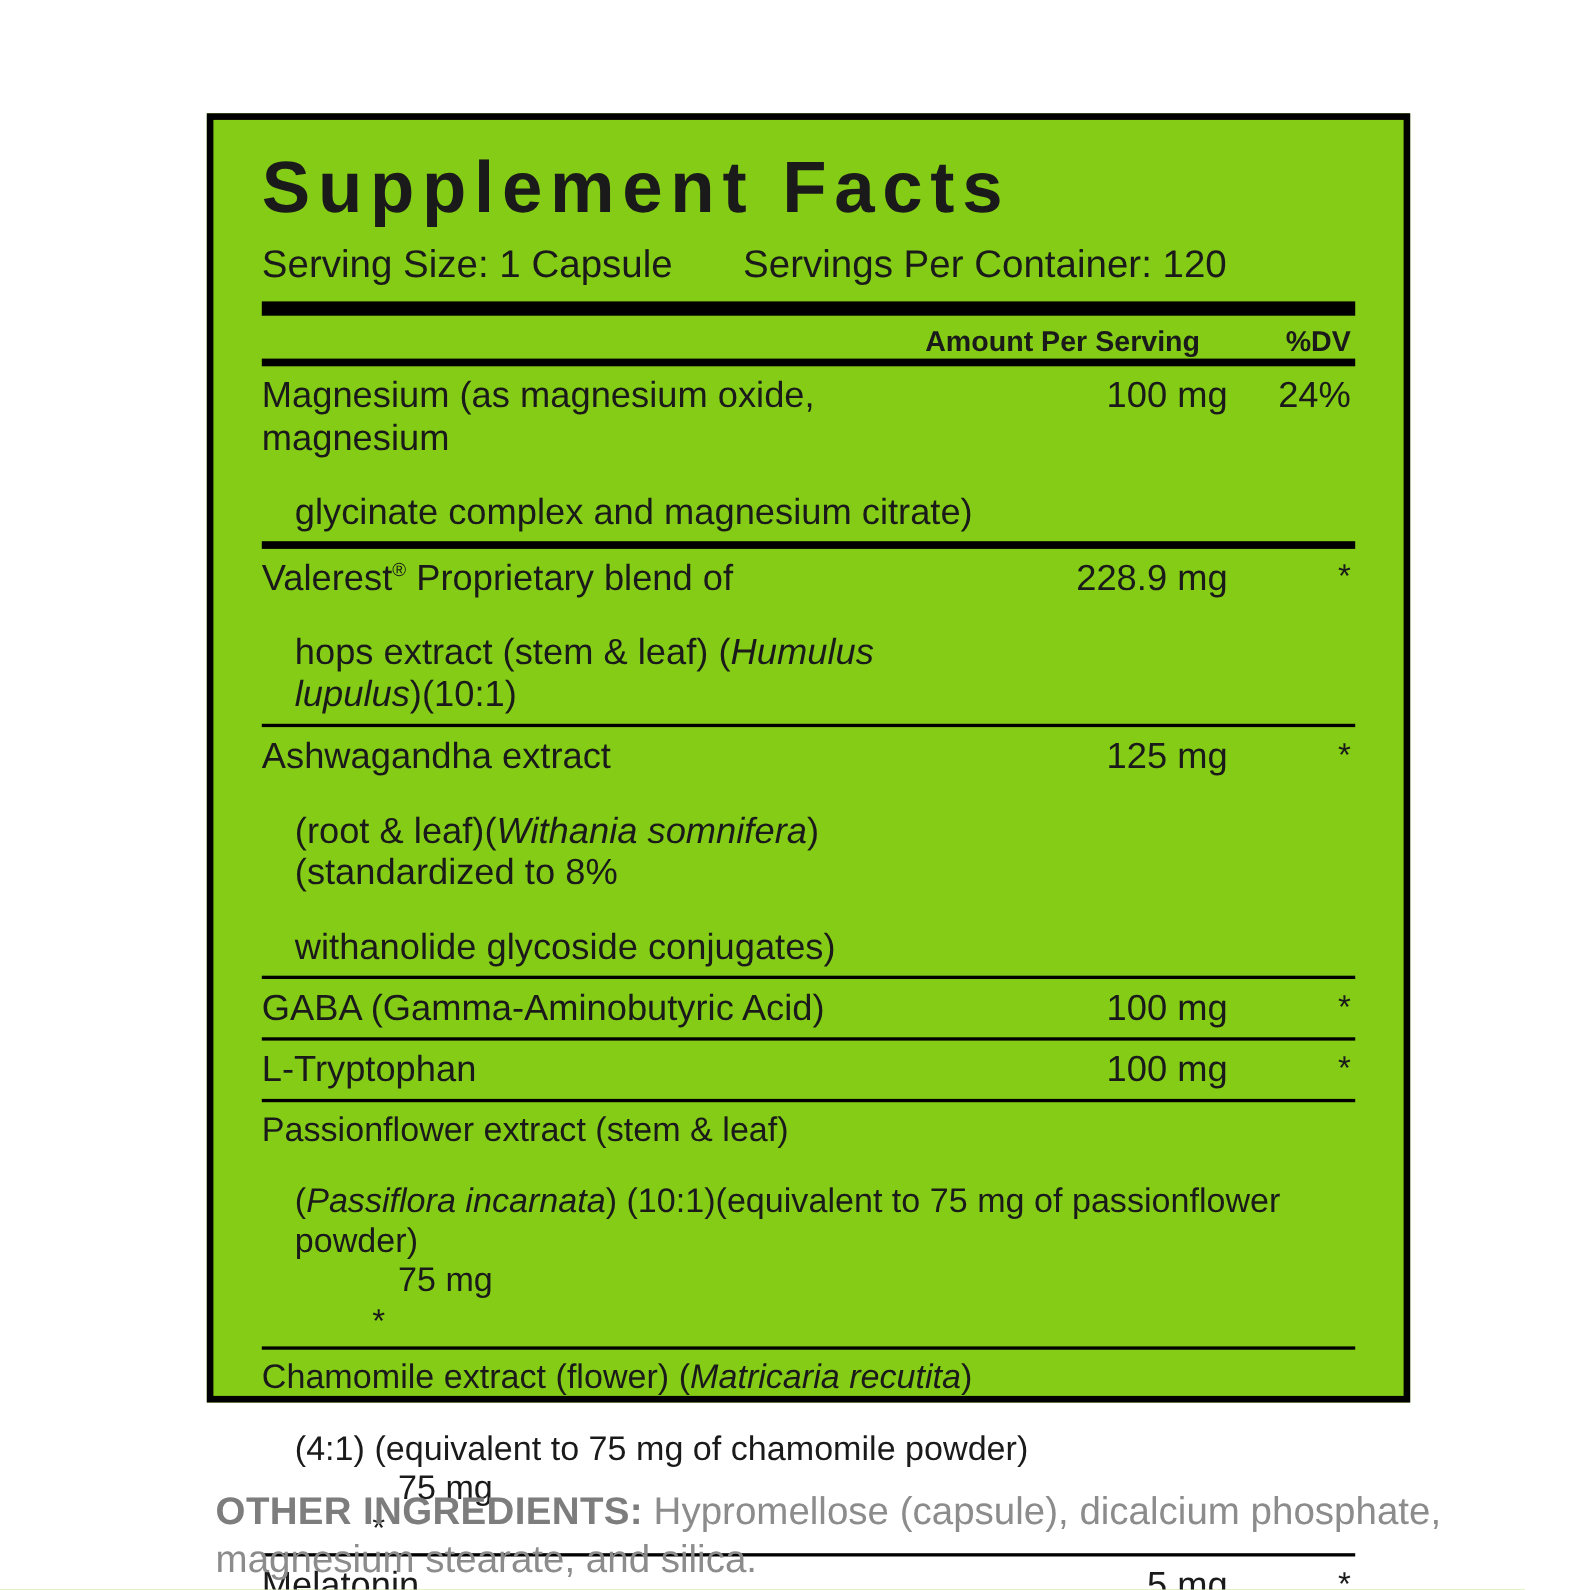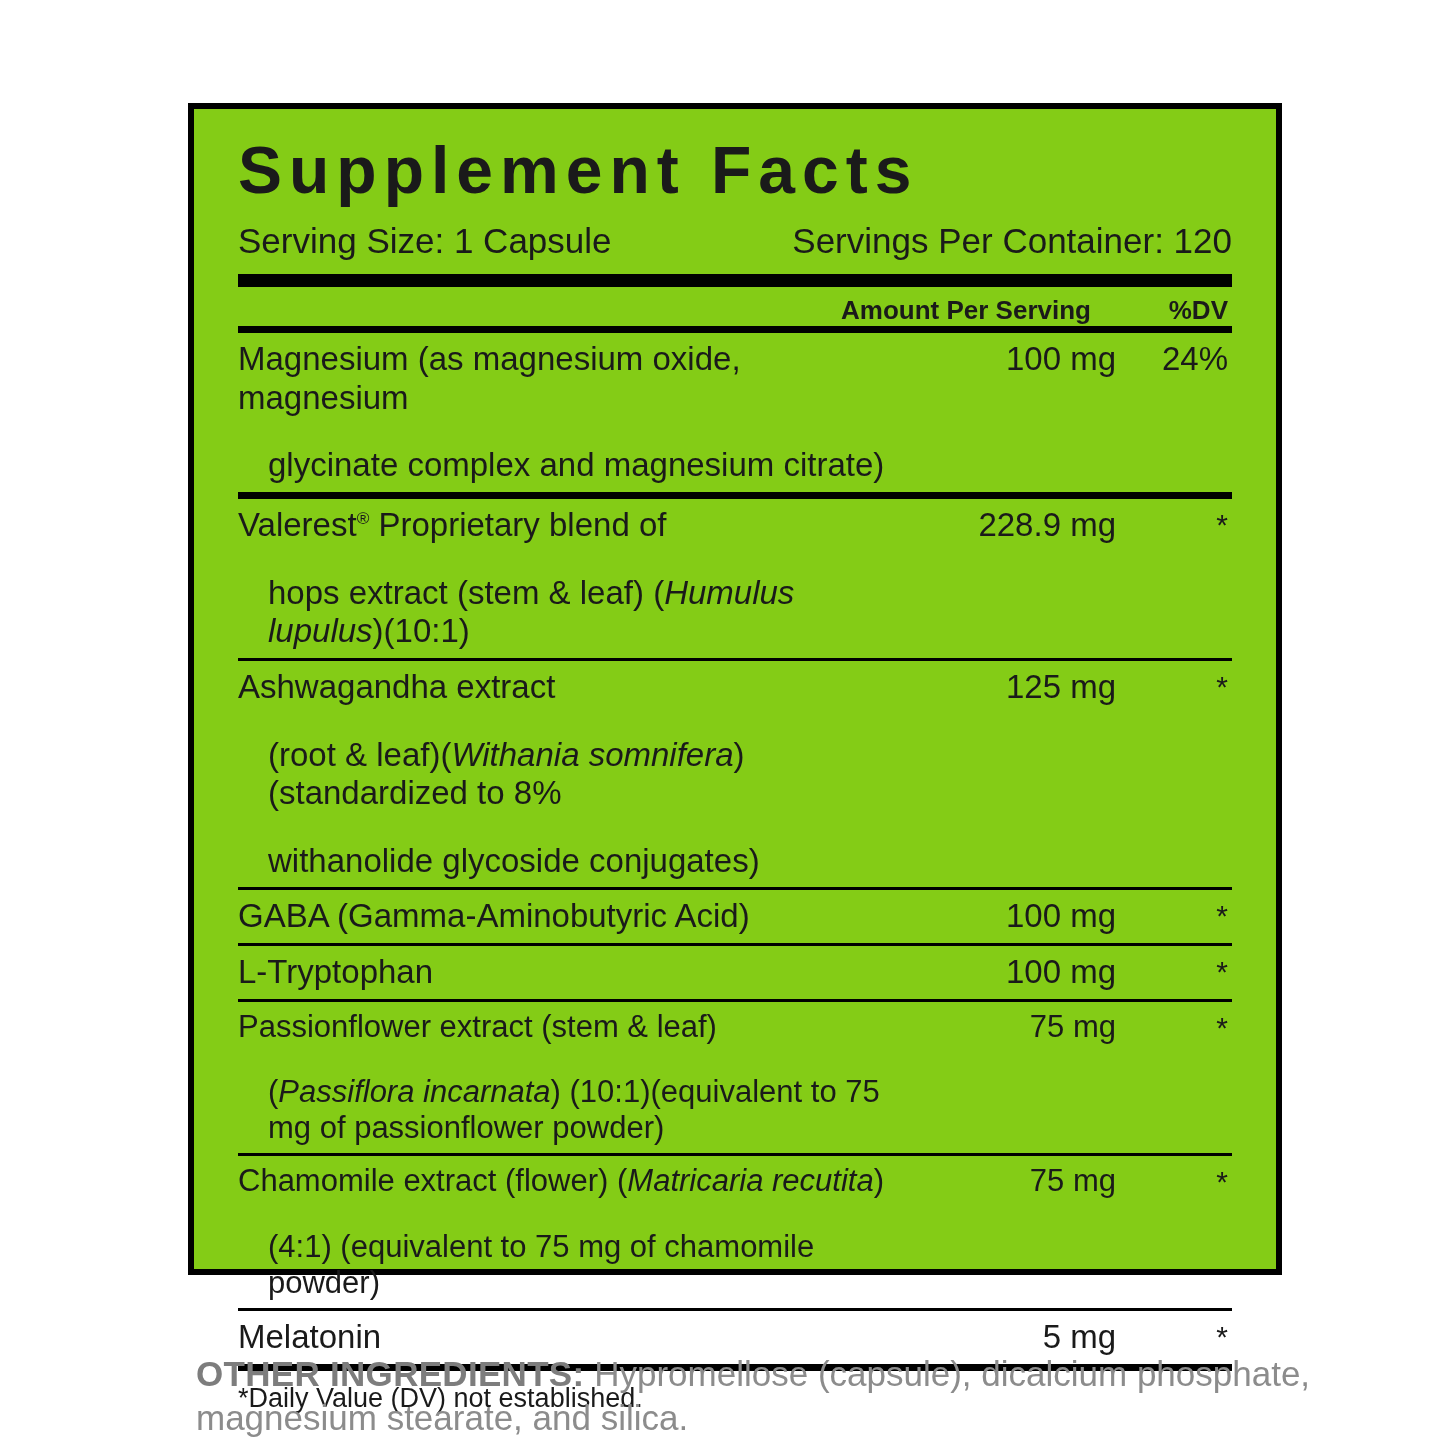--- a/index.html
+++ b/index.html
@@ -41,21 +41,20 @@
     text-align: left;
     margin: 12px 0 0 0;
     white-space: nowrap;
   }
   .serving-line {
     font-size: 35px;
     line-height: 1.2;
     margin-top: 14px;
     display: flex;
     white-space: nowrap;
-    justify-content: space-between;
   }
   .serving-line .ss { }
   .serving-line .spc { margin-left: 64px; }
 
   .rule-thick {
     height: 13px;
     background: #000;
     margin-top: 12px;
   }
   .rule-med {
@@ -114,20 +113,21 @@
     padding-right: 4px;
     white-space: nowrap;
   }
   .row .pdv.star {
     font-size: 30px;
     line-height: 1;
     padding-top: 4px;
   }
   .row.tight {
     font-size: 31px;
+    flex-direction: column;
   }
   .row.tight .amount { width: 172px; }
 
   .name-flow {
     display: block;
   }
   .sci { font-style: italic; }
   sup.reg {
     font-size: 0.52em;
     vertical-align: super;

